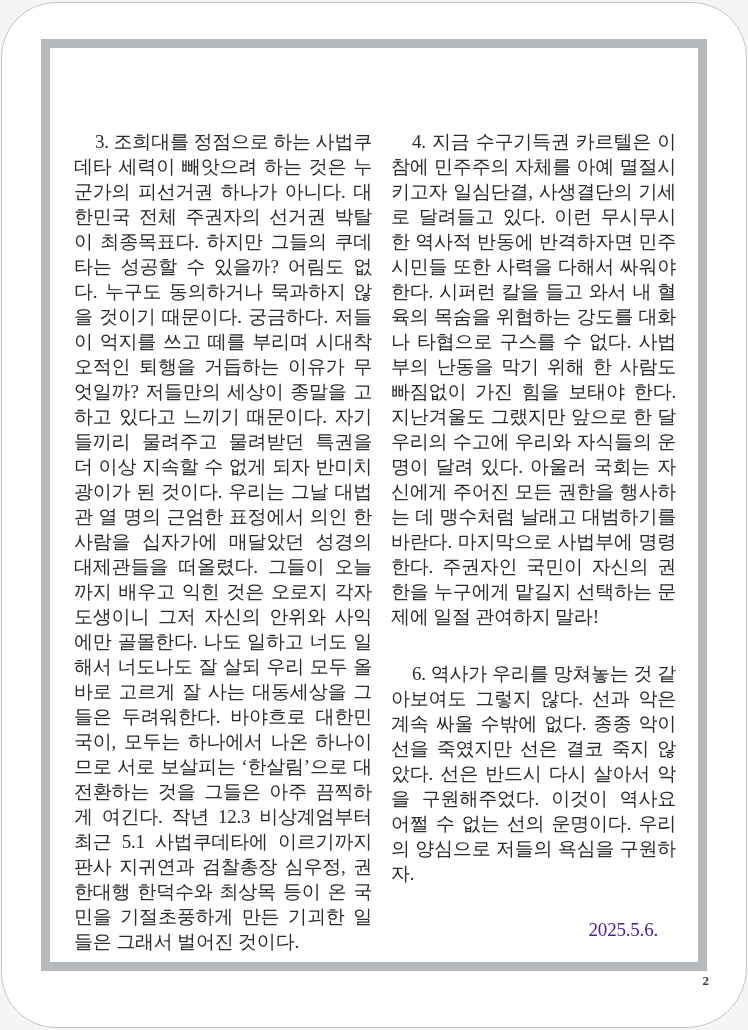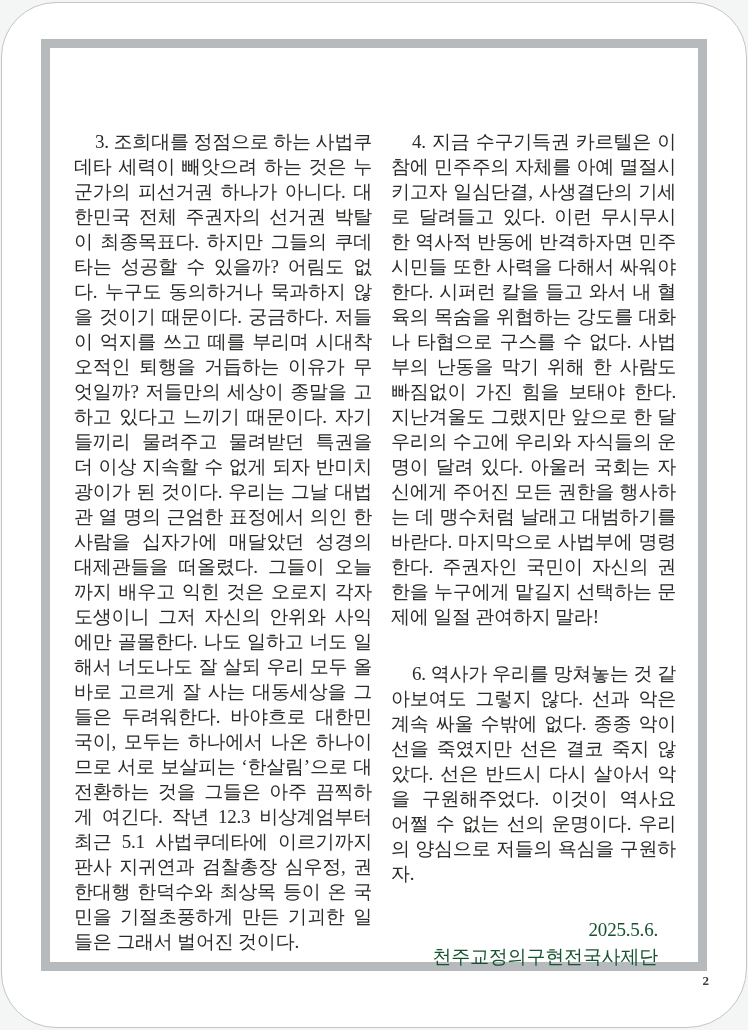--- a/index.html
+++ b/index.html
@@ -64,21 +64,21 @@
   }
   .col p + p {
     margin-top: 32px;
   }
   .sign-block {
     margin-top: 30px;
     text-align: right;
     padding-right: 18px;
     line-height: 27px;
     font-size: 19px;
-    color: #14532d;
+    color: #4c1d95;
   }
   .page-number {
     position: absolute;
     right: 37px;
     top: 970px;
     font-size: 13px;
     font-weight: bold;
     color: #3f3f41;
     font-family: "Liberation Serif", "DejaVu Serif", serif;
   }
@@ -91,20 +91,19 @@
     <div class="frame">
       <div class="content">
         <div class="col col-left">
           <p>3. 조희대를 정점으로 하는 사법쿠데타 세력이 빼앗으려 하는 것은 누군가의 피선거권 하나가 아니다. 대한민국 전체 주권자의 선거권 박탈이 최종목표다. 하지만 그들의 쿠데타는 성공할 수 있을까? 어림도 없다. 누구도 동의하거나 묵과하지 않을 것이기 때문이다. 궁금하다. 저들이 억지를 쓰고 떼를 부리며 시대착오적인 퇴행을 거듭하는 이유가 무엇일까? 저들만의 세상이 종말을 고하고 있다고 느끼기 때문이다. 자기들끼리 물려주고 물려받던 특권을 더 이상 지속할 수 없게 되자 반미치광이가 된 것이다. 우리는 그날 대법관 열 명의 근엄한 표정에서 의인 한 사람을 십자가에 매달았던 성경의 대제관들을 떠올렸다. 그들이 오늘까지 배우고 익힌 것은 오로지 각자도생이니 그저 자신의 안위와 사익에만 골몰한다. 나도 일하고 너도 일해서 너도나도 잘 살되 우리 모두 올바로 고르게 잘 사는 대동세상을 그들은 두려워한다. 바야흐로 대한민국이, 모두는 하나에서 나온 하나이므로 서로 보살피는 ‘한살림’으로 대전환하는 것을 그들은 아주 끔찍하게 여긴다. 작년 12.3 비상계엄부터 최근 5.1 사법쿠데타에 이르기까지 판사 지귀연과 검찰총장 심우정, 권한대행 한덕수와 최상목 등이 온 국민을 기절초풍하게 만든 기괴한 일들은 그래서 벌어진 것이다.</p>
         </div>
         <div class="col col-right">
           <p>4. 지금 수구기득권 카르텔은 이참에 민주주의 자체를 아예 멸절시키고자 일심단결, 사생결단의 기세로 달려들고 있다. 이런 무시무시한 역사적 반동에 반격하자면 민주시민들 또한 사력을 다해서 싸워야 한다. 시퍼런 칼을 들고 와서 내 혈육의 목숨을 위협하는 강도를 대화나 타협으로 구스를 수 없다. 사법부의 난동을 막기 위해 한 사람도 빠짐없이 가진 힘을 보태야 한다. 지난겨울도 그랬지만 앞으로 한 달 우리의 수고에 우리와 자식들의 운명이 달려 있다. 아울러 국회는 자신에게 주어진 모든 권한을 행사하는 데 맹수처럼 날래고 대범하기를 바란다. 마지막으로 사법부에 명령한다. 주권자인 국민이 자신의 권한을 누구에게 맡길지 선택하는 문제에 일절 관여하지 말라!</p>
           <p>6. 역사가 우리를 망쳐놓는 것 같아보여도 그렇지 않다. 선과 악은 계속 싸울 수밖에 없다. 종종 악이 선을 죽였지만 선은 결코 죽지 않았다. 선은 반드시 다시 살아서 악을 구원해주었다. 이것이 역사요 어쩔 수 없는 선의 운명이다. 우리의 양심으로 저들의 욕심을 구원하자.</p>
           <div class="sign-block">
             <div>2025.5.6.</div>
-            <div>천주교정의구현전국사제단</div>
           </div>
         </div>
       </div>
     </div>
     <div class="page-number">2</div>
   </div>
 </div>
 
 </body></html>

